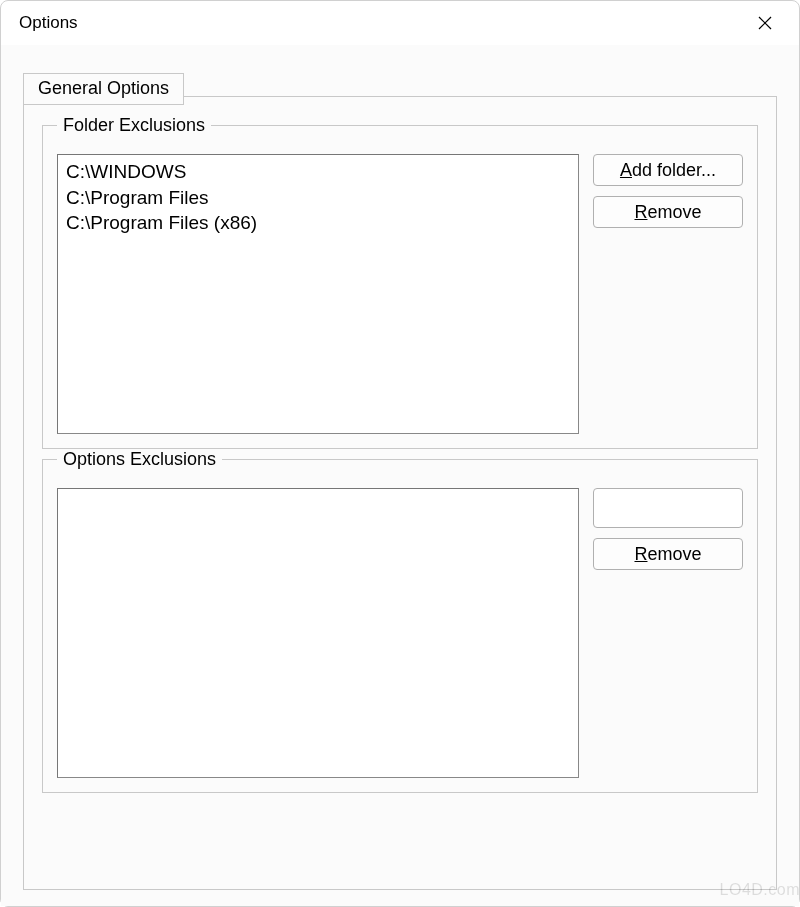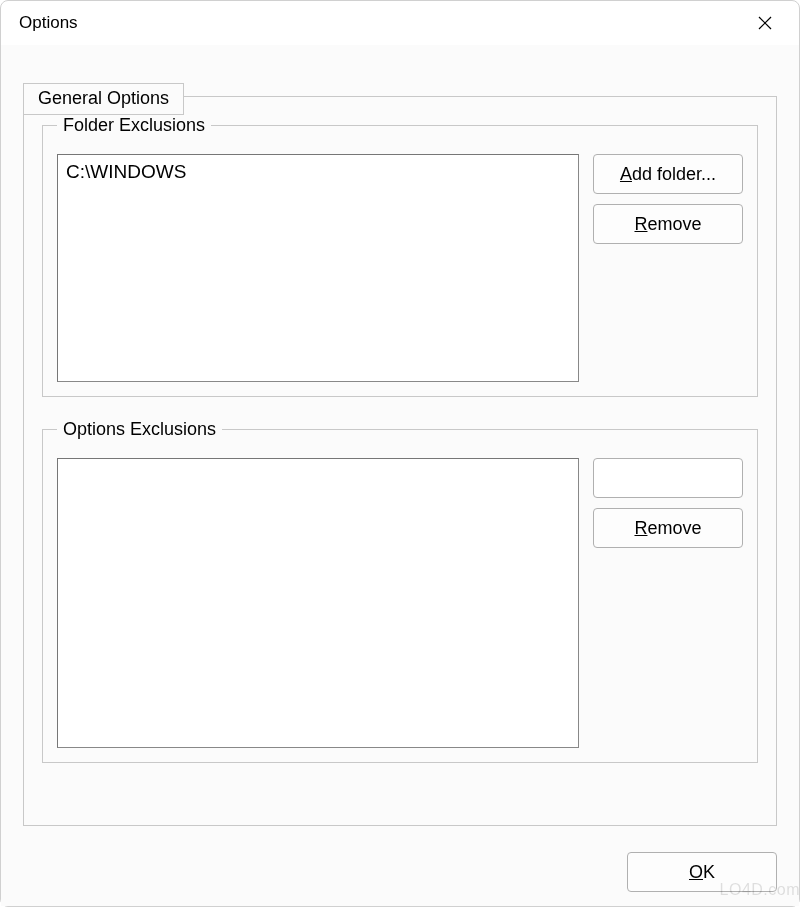--- a/index.html
+++ b/index.html
@@ -68,38 +68,37 @@
       padding: 4px 14px 5px 14px;
       border: 1px solid #c8c8c8;
       background: #fbfbfb;
       font-size: 18px;
       color: #000;
       cursor: pointer;
       margin-right: -1px;
       position: relative;
     }
     .tab.inactive {
-      top: 18px;
+      top: 8px;
       border-bottom: 1px solid #c8c8c8;
     }
     .tab.active {
       background: #fbfbfb;
       border-bottom: 1px solid #fbfbfb;
       outline: 1px dotted #000;
       outline-offset: -4px;
       z-index: 3;
     }
     .tab-panel {
       border: 1px solid #c8c8c8;
       background: #fbfbfb;
       flex: 1;
       padding: 18px 18px 18px 18px;
       display: flex;
       flex-direction: column;
-      gap: 22px;
     }
     fieldset {
       border: 1px solid #c8c8c8;
       padding: 18px 14px 14px 14px;
       position: relative;
     }
     legend {
       font-size: 18px;
       color: #000;
       padding: 0 6px;
@@ -116,33 +115,33 @@
       border-top-color: #767676;
       border-left-color: #767676;
       background: #ffffff;
       padding: 4px 8px;
       font-size: 19px;
       line-height: 1.35;
       color: #000;
       overflow: auto;
     }
     .listbox.folder-list {
-      height: 228px;
+      height: 280px;
     }
     .listbox.filetype-list {
       height: 290px;
     }
     .btn-col {
       display: flex;
       flex-direction: column;
       gap: 10px;
       width: 150px;
     }
     .btn {
-      height: 40px;
+      height: 32px;
       border: 1px solid #b0b0b0;
       background: #fdfdfd;
       border-radius: 4px;
       font-size: 18px;
       color: #000;
       cursor: pointer;
       display: flex;
       align-items: center;
       justify-content: center;
       font-family: inherit;
@@ -195,20 +194,22 @@
       <div class="tab inactive">General Options</div>
     </div>
 
     <div class="tab-panel">
 
       <fieldset>
         <legend>Folder Exclusions</legend>
         <div class="fieldset-row">
           <div class="listbox folder-list">
             <div>C:\WINDOWS</div>
+            <div>C:\Program Files</div>
+            <div>C:\Program Files (x86)</div>
           </div>
           <div class="btn-col">
             <button class="btn">
               <span><span class="underline">A</span>dd folder...</span>
             </button>
             <button class="btn">
               <span><span class="underline">R</span>emove</span>
             </button>
           </div>
         </div>
@@ -223,20 +224,15 @@
             <button class="btn">
               <span><span class="underline">R</span>emove</span>
             </button>
           </div>
         </div>
       </fieldset>
 
     </div>
   </div>
 
-  <div class="footer">
-    <button class="btn">
-      <span><span class="underline">O</span>K</span>
-    </button>
-  </div>
 </div>
 
 <div class="watermark">LO4D.com</div>
 
 </body></html>

